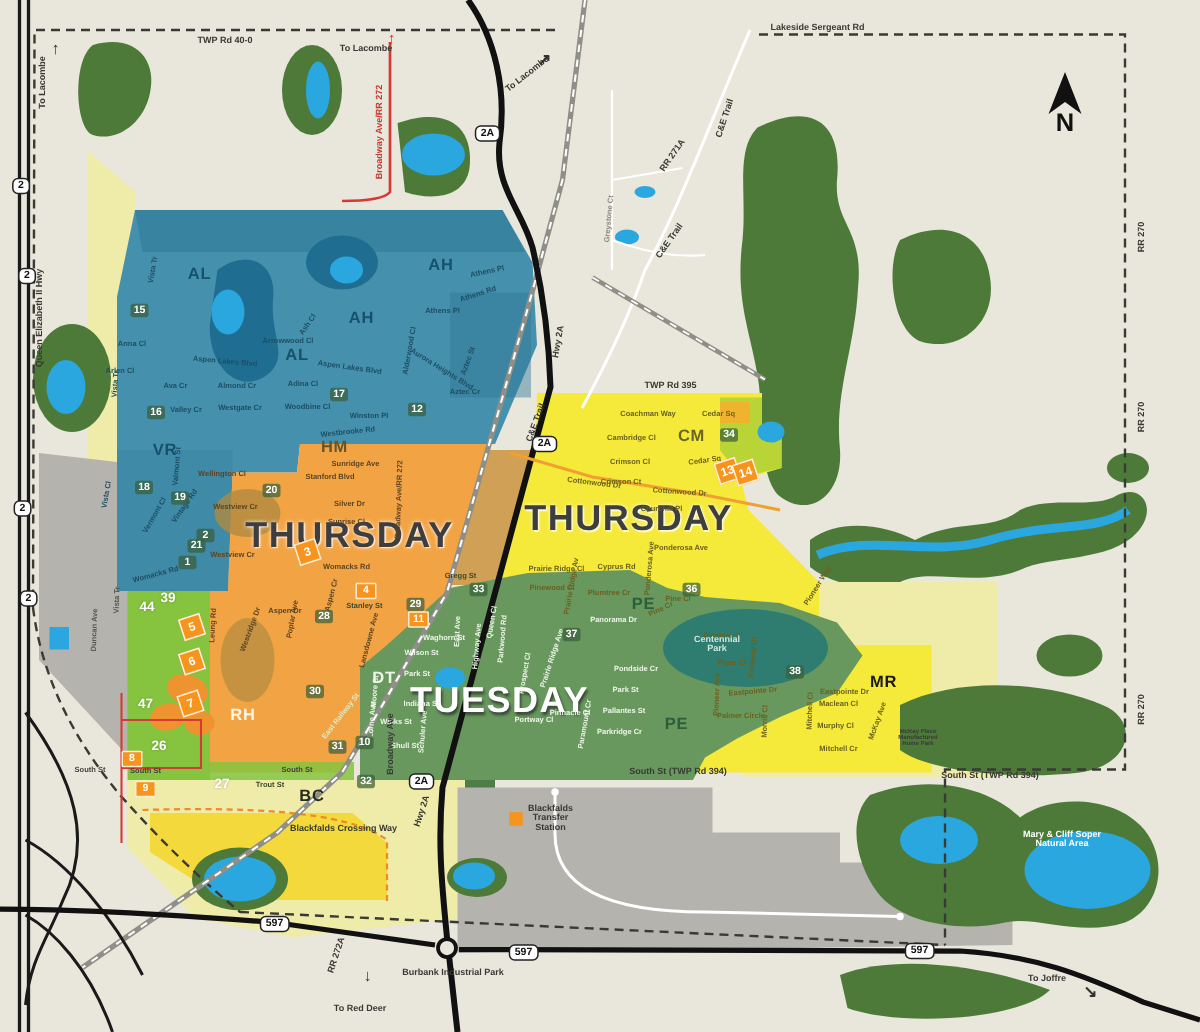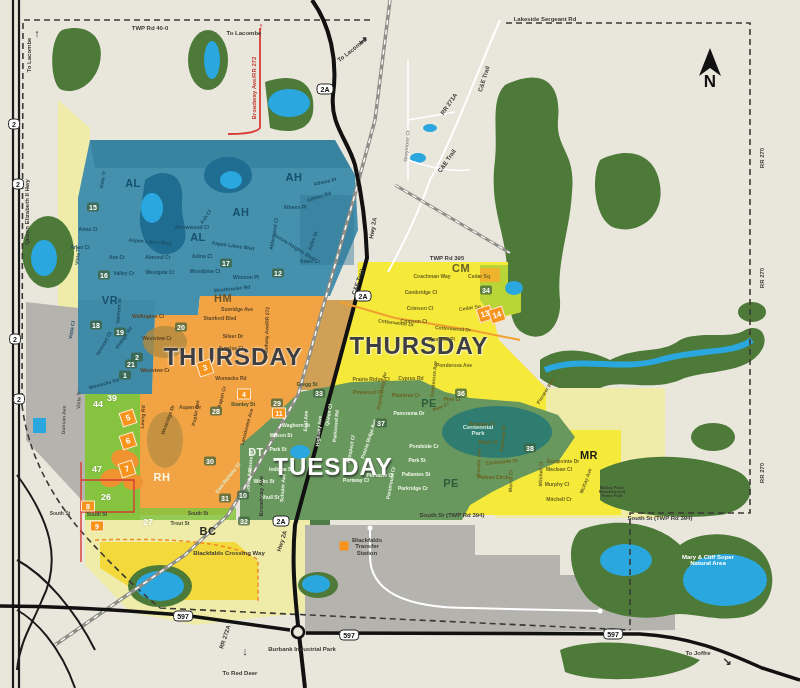--- a/index.html
+++ b/index.html
@@ -141,21 +141,21 @@
 <div id="labels">
       <div class="lbl ztitle dark" style="left: 233px; top: 357px;">THURSDAY</div>
       <div class="lbl ztitle dark" style="left: 419px; top: 346px;">THURSDAY</div>
       <div class="lbl ztitle light" style="left: 333px; top: 467px;">TUESDAY</div>
       <div class="lbl code" style="left: 133px; top: 184px; color: rgb(22, 81, 109);">AL</div>
       <div class="lbl code" style="left: 198px; top: 238px; color: rgb(22, 81, 109);">AL</div>
       <div class="lbl code" style="left: 294px; top: 178px; color: rgb(22, 81, 109);">AH</div>
       <div class="lbl code" style="left: 241px; top: 213px; color: rgb(22, 81, 109);">AH</div>
       <div class="lbl code" style="left: 110px; top: 301px; color: rgb(22, 81, 109);">VR</div>
       <div class="lbl code" style="left: 223px; top: 299px; color: rgb(106, 84, 38);">HM</div>
-      <div class="lbl code" style="left: 461px; top: 269px; color: rgb(106, 100, 38);">CM</div>
+      <div class="lbl code" style="left: 461px; top: 292px; color: rgb(106, 100, 38);">CM</div>
       <div class="lbl code" style="left: 429px; top: 404px; color: rgb(44, 94, 60);">PE</div>
       <div class="lbl code" style="left: 451px; top: 484px; color: rgb(44, 94, 60);">PE</div>
       <div class="lbl code" style="left: 256px; top: 453px; color: rgb(238, 245, 232);">DT</div>
       <div class="lbl code" style="left: 162px; top: 478px; color: rgb(253, 246, 227);">RH</div>
       <div class="lbl code" style="left: 208px; top: 532px; color: rgb(42, 42, 34);">BC</div>
       <div class="lbl code" style="left: 589px; top: 456px; color: rgb(26, 26, 20);">MR</div>
       <div class="lbl street" style="left: 103px; top: 180px; transform: translate(-50%, -50%) rotate(-80deg); color: rgb(29, 78, 99);">Vista Tr</div>
       <div class="lbl street" style="left: 88px; top: 230px; color: rgb(29, 78, 99);">Anna Cl</div>
       <div class="lbl street" style="left: 80px; top: 248px; color: rgb(29, 78, 99);">Arlen Cl</div>
       <div class="lbl street" style="left: 117px; top: 258px; color: rgb(29, 78, 99);">Ava Cr</div>

